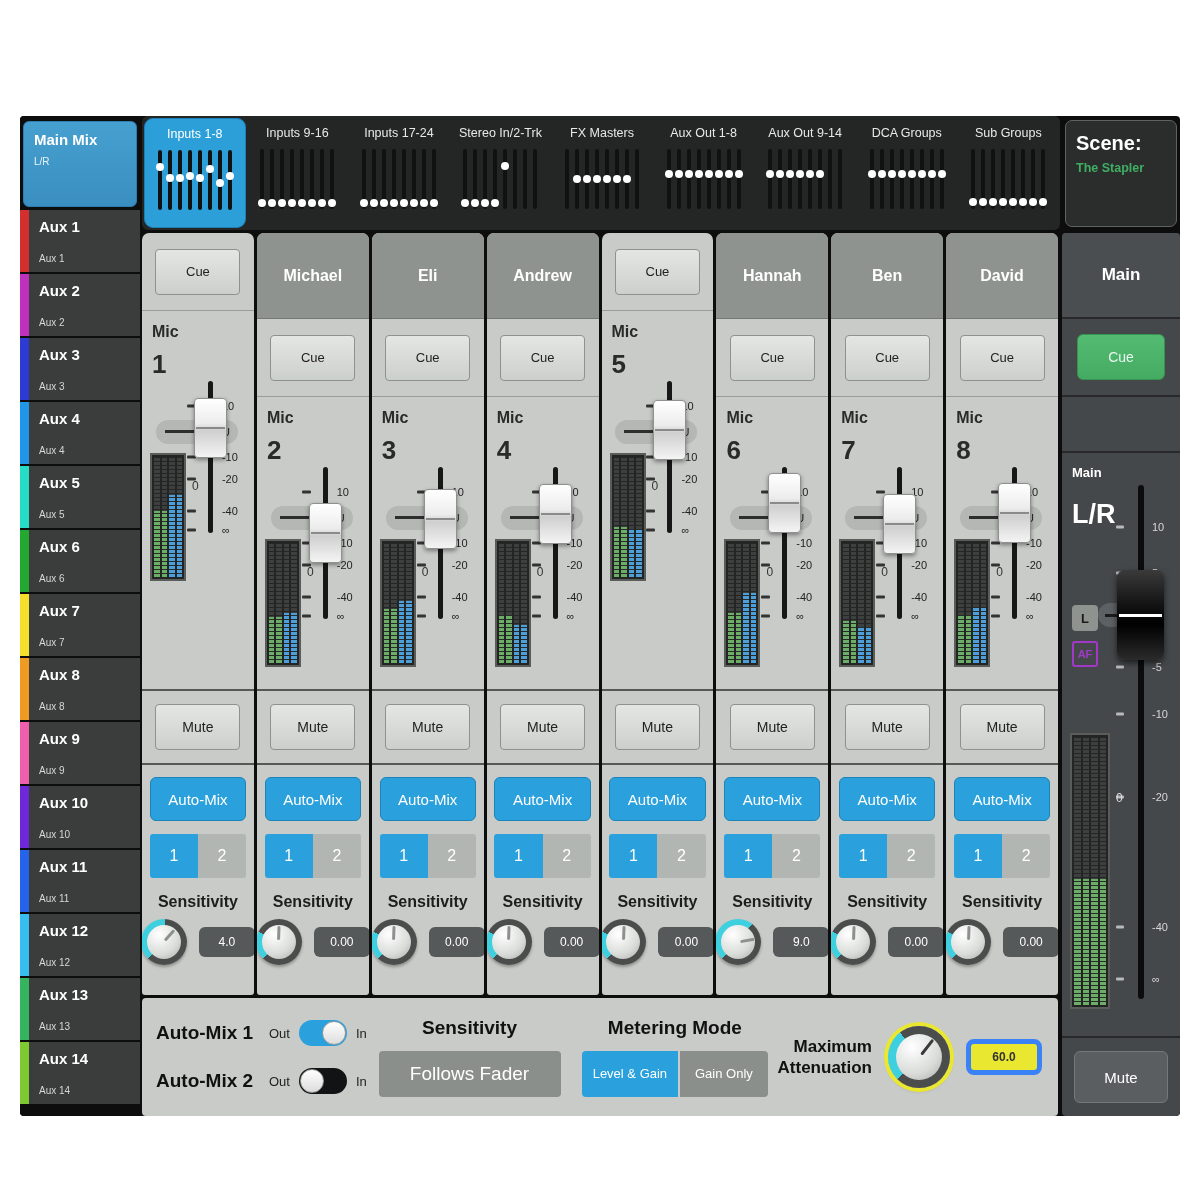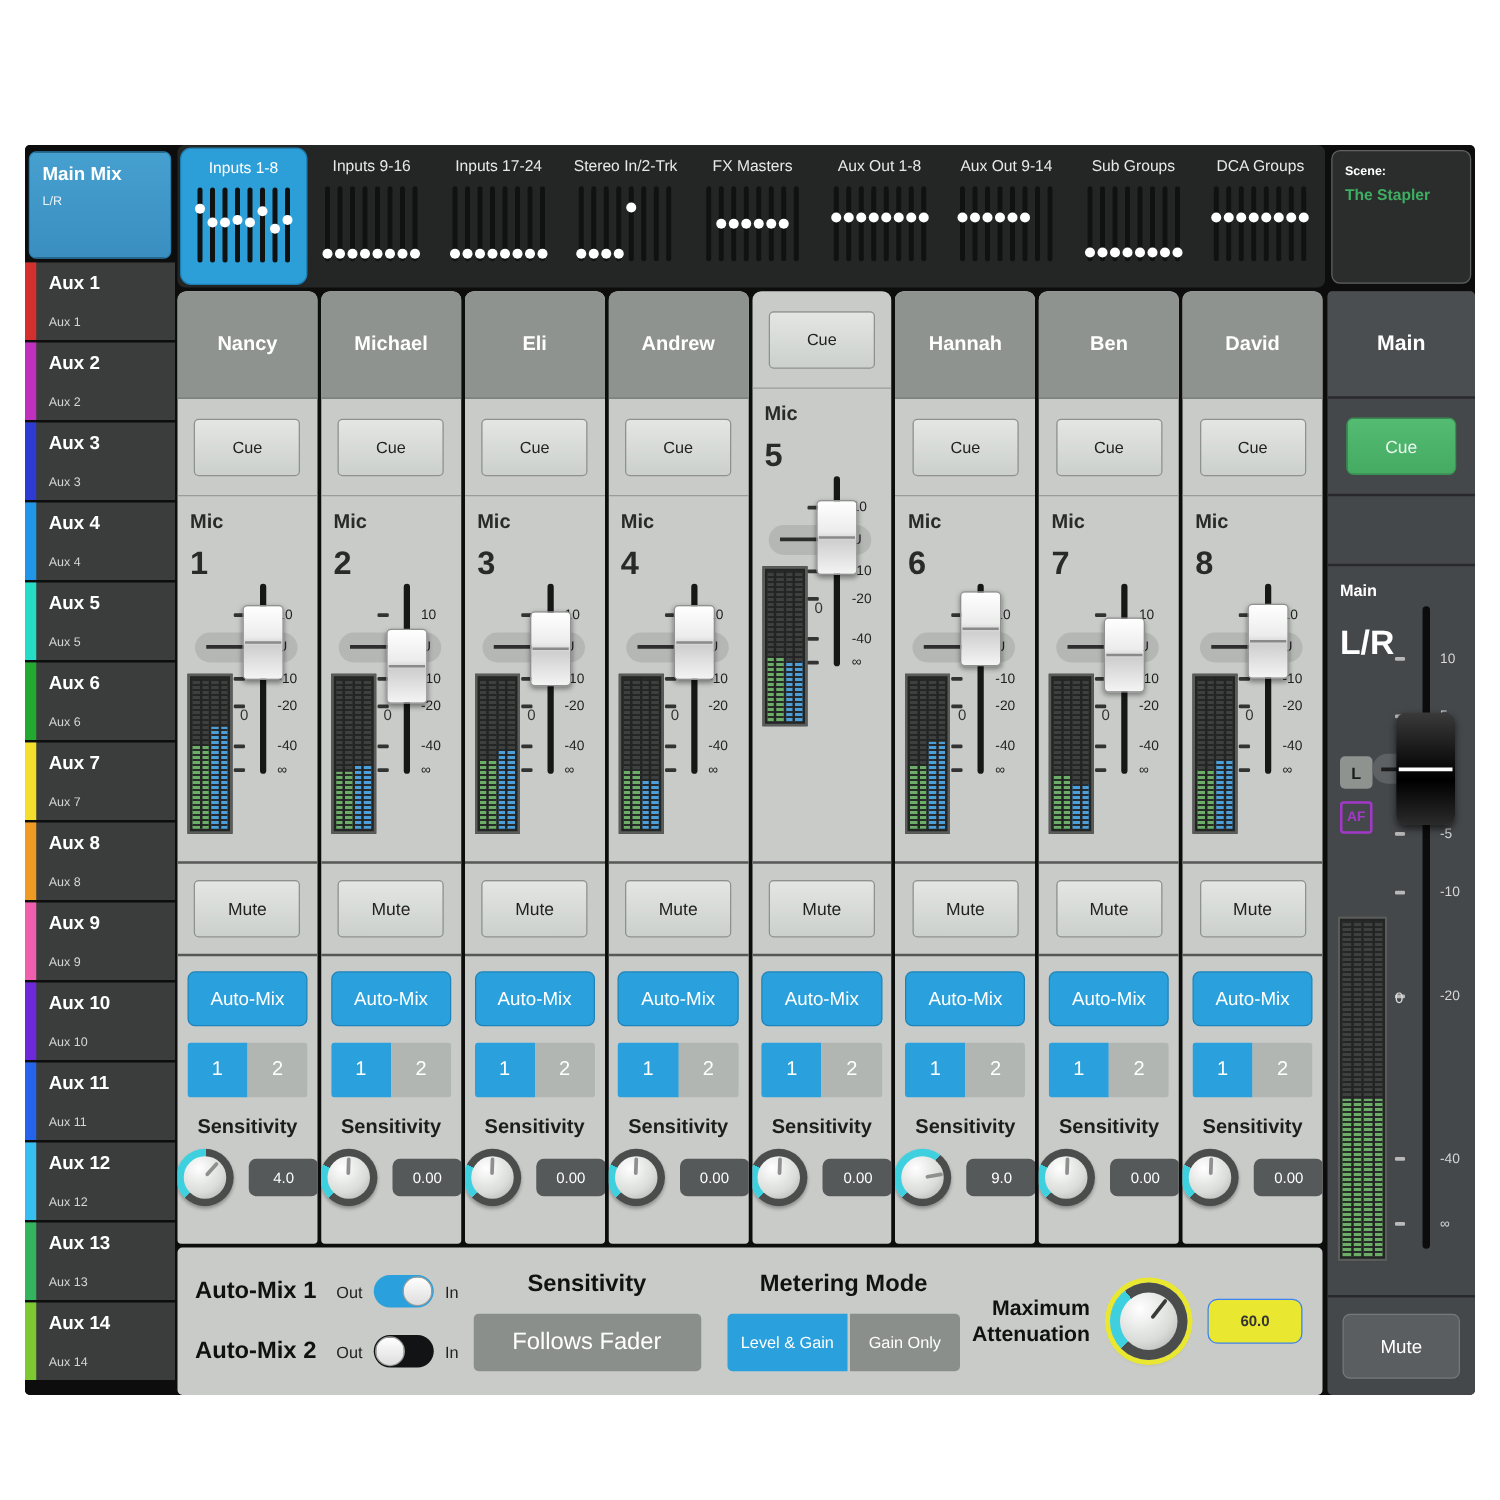--- a/index.html
+++ b/index.html
@@ -22,21 +22,21 @@
   .tab { flex:1; display:flex; flex-direction:column; align-items:center; padding:8px 2px 10px 2px; border-radius:9px; }
   .tab.active { background:#2d9fd8; border:1px solid #1d7fb4; }
   .tab-label { font-size:12.5px; color:#e8e8e8; white-space:nowrap; }
   .tab.active .tab-label { color:#fff; }
   .mfrow { display:flex; justify-content:center; margin-top:9px; height:62px; }
   .mf { position:relative; width:4px; height:60px; background:#101111; border-radius:3px; margin:0 3px; }
   .mfdot { position:absolute; left:50%; transform:translate(-50%,-50%); width:8px; height:8px; border-radius:50%; background:#fff; }
 
   
   .scenebox { position:absolute; left:1045px; top:4px; width:112px; height:107px; background:#2b2d2d; border:1px solid #606262; border-radius:7px; padding:11px 10px; }
-  .scene-l { color:#fff; font-size:10px; font-weight:bold; }
+  .scene-l { color:#fff; font-size:20px; font-weight:bold; }
   .scene-n { color:#3fae62; font-size:12.5px; font-weight:bold; margin-top:6px; }
 
   
   .strips { position:absolute; left:122px; top:117px; width:916px; height:762px; display:flex; gap:3px; }
   .strip { flex:1; background:#c8cbc8; border-radius:7px 7px 3px 3px; display:flex; flex-direction:column; overflow:hidden; }
   .s-name { height:86px; background:#8e938f; color:#fff; font-size:16px; font-weight:bold; display:flex; align-items:center; justify-content:center; border-bottom:1px solid #767a76; }
   .s-cue { height:78px; display:flex; align-items:center; justify-content:center; border-bottom:1px solid #9a9d9a; }
   .btn { width:76%; height:46px; background:linear-gradient(#e3e6e3,#ccd0cc); border:1px solid #8e918e; border-radius:4px; font-size:13px; color:#222; font-family:inherit; }
   .s-fader { flex:1; position:relative; }
   .mic { position:absolute; left:10px; top:12px; font-size:16px; font-weight:bold; color:#2a2a2a; }
@@ -86,21 +86,21 @@
   .ffbtn { width:182px; height:46px; background:#8b8f8c; border:none; border-radius:4px; color:#fff; font-size:19px; font-family:inherit; }
   .mgroup { display:flex; }
   .mgroup button { height:46px; border:none; color:#fff; font-size:13px; font-family:inherit; }
   .mg1 { width:96px; background:#2aa0dc; border-radius:4px 0 0 4px; }
   .mg2 { width:88px; background:#8b8f8c; border-radius:0 4px 4px 0; margin-left:2px; }
   .bb-maxatt { flex:1; display:flex; align-items:center; justify-content:flex-end; gap:16px; padding-right:16px; }
   .ma-label { text-align:right; font-size:17px; font-weight:bold; color:#111; line-height:1.25; }
   .knob.maxatt { width:62px; height:62px; box-shadow:0 0 0 4px #e9e72f, 0 2px 4px rgba(0,0,0,.35); }
   .knob.maxatt::before { inset:8px; }
   .knob.maxatt .ptr { top:9px; height:19px; background:#3a3a3a; transform-origin:50% 22px; }
-  .ybox { width:76px; height:36px; background:#e9e72f; border:1px solid #3b82f6; border-radius:8px; color:#333; font-size:12px; font-weight:bold; display:flex; align-items:center; justify-content:center; }
+  .ybox { width:76px; height:36px; background:#e9e72f; border:5px solid #3b82f6; border-radius:8px; color:#333; font-size:12px; font-weight:bold; display:flex; align-items:center; justify-content:center; }
 
   
   .maincol { position:absolute; left:1042px; top:117px; width:118px; height:883px; background:#45484b; border-radius:4px; display:flex; flex-direction:column; overflow:hidden; }
   .m-name { height:86px; background:#4b4e51; display:flex; align-items:center; justify-content:center; color:#fff; font-size:17px; font-weight:bold; border-bottom:2px solid #29292b; }
   .m-cue { height:78px; display:flex; align-items:center; justify-content:center; border-bottom:2px solid #29292b; }
   .cuegreen { width:88px; height:46px; background:linear-gradient(#54bb72,#45ab62); border:1px solid #379352; border-radius:6px; color:#e9f8ee; font-size:14px; font-family:inherit; }
   .m-gap { height:56px; border-bottom:2px solid #29292b; }
   .m-fader { flex:1; position:relative; }
   .m-sec { position:absolute; left:10px; top:12px; color:#fff; font-size:13px; font-weight:bold; }
   .m-bus { position:absolute; left:10px; top:46px; color:#fff; font-size:27px; font-weight:bold; }
@@ -395,20 +395,50 @@
             </span>
             <span class="mf">
               <span class="mfdot" style="top: 42%;"></span>
             </span>
             <span class="mf"></span>
             <span class="mf"></span>
           </span>
   </div>
 
   <div class="tab">
+    <span class="tab-label">DCA Groups</span>
+    <span class="mfrow">
+            <span class="mf">
+              <span class="mfdot" style="top: 42%;"></span>
+            </span>
+            <span class="mf">
+              <span class="mfdot" style="top: 42%;"></span>
+            </span>
+            <span class="mf">
+              <span class="mfdot" style="top: 42%;"></span>
+            </span>
+            <span class="mf">
+              <span class="mfdot" style="top: 42%;"></span>
+            </span>
+            <span class="mf">
+              <span class="mfdot" style="top: 42%;"></span>
+            </span>
+            <span class="mf">
+              <span class="mfdot" style="top: 42%;"></span>
+            </span>
+            <span class="mf">
+              <span class="mfdot" style="top: 42%;"></span>
+            </span>
+            <span class="mf">
+              <span class="mfdot" style="top: 42%;"></span>
+            </span>
+          </span>
+  </div>
+
+  <div class="tab">
     <span class="tab-label">Sub Groups</span>
     <span class="mfrow">
             <span class="mf">
               <span class="mfdot" style="top: 88%;"></span>
             </span>
             <span class="mf">
               <span class="mfdot" style="top: 88%;"></span>
             </span>
             <span class="mf">
               <span class="mfdot" style="top: 88%;"></span>
@@ -420,64 +450,33 @@
               <span class="mfdot" style="top: 88%;"></span>
             </span>
             <span class="mf">
               <span class="mfdot" style="top: 88%;"></span>
             </span>
             <span class="mf">
               <span class="mfdot" style="top: 88%;"></span>
             </span>
             <span class="mf">
               <span class="mfdot" style="top: 88%;"></span>
-            </span>
-          </span>
-  </div>
-
-  <div class="tab">
-    <span class="tab-label">DCA Groups</span>
-    <span class="mfrow">
-            <span class="mf">
-              <span class="mfdot" style="top: 42%;"></span>
-            </span>
-            <span class="mf">
-              <span class="mfdot" style="top: 42%;"></span>
-            </span>
-            <span class="mf">
-              <span class="mfdot" style="top: 42%;"></span>
-            </span>
-            <span class="mf">
-              <span class="mfdot" style="top: 42%;"></span>
-            </span>
-            <span class="mf">
-              <span class="mfdot" style="top: 42%;"></span>
-            </span>
-            <span class="mf">
-              <span class="mfdot" style="top: 42%;"></span>
-            </span>
-            <span class="mf">
-              <span class="mfdot" style="top: 42%;"></span>
-            </span>
-            <span class="mf">
-              <span class="mfdot" style="top: 42%;"></span>
             </span>
           </span>
   </div>
 </div>
   </nav>
 
   <div class="scenebox">
     <div class="scene-l">Scene:</div>
     <div class="scene-n">The Stapler</div>
   </div>
 
   <div id="strips" class="strips">
   <section class="strip">
-    <div class="s-name">Nancy</div>
     <div class="s-cue">
           <button class="btn">Cue</button>
         </div>
     <div class="s-fader">
       <div class="mic">Mic</div>
       <div class="micnum">1</div>
       <div class="meter">
         <i class="mcol green" style="--fill: 55%;"></i>
         <i class="mcol blue" style="--fill: 68%;"></i>
       </div>

